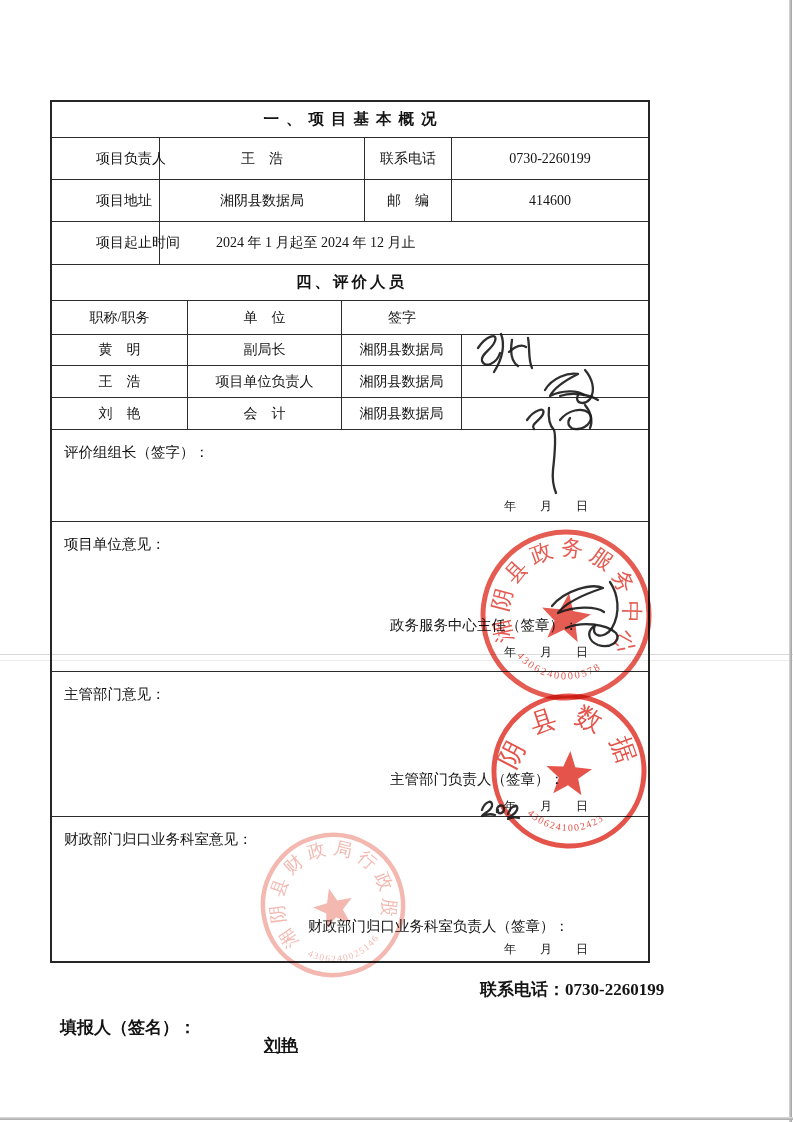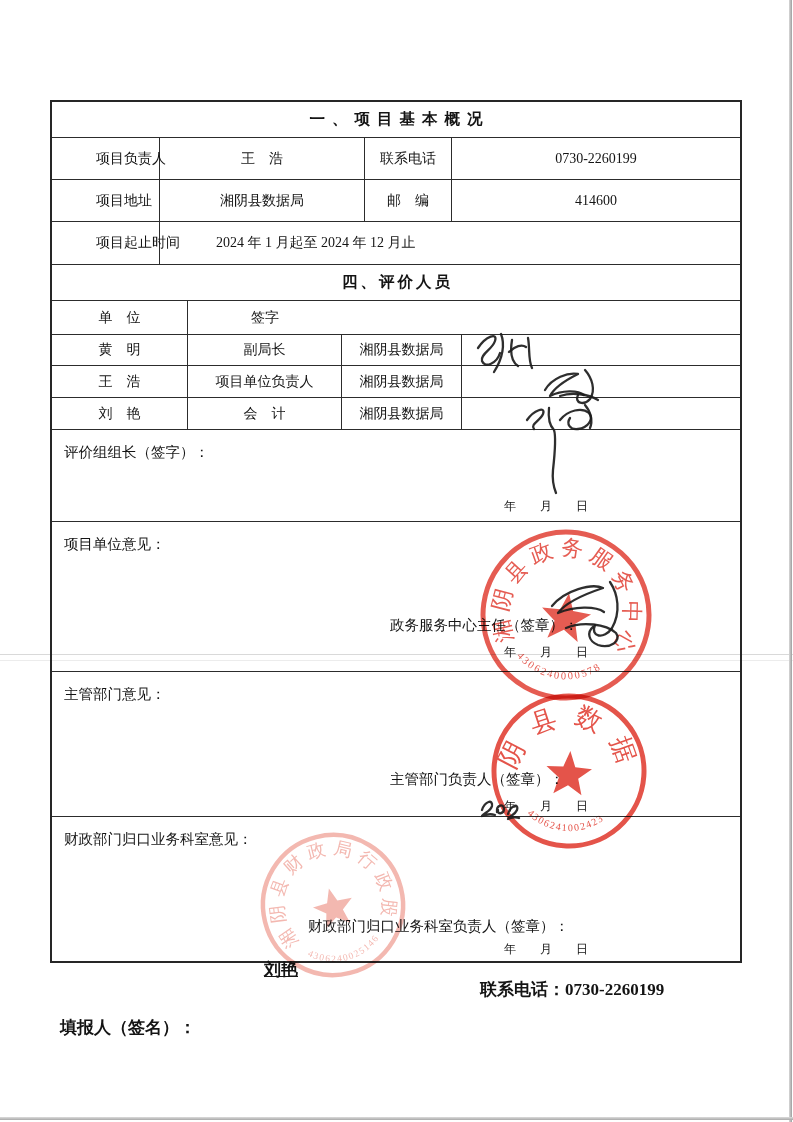--- a/index.html
+++ b/index.html
@@ -9,21 +9,21 @@
     overflow:hidden;margin:0 auto;
   }
   
   .edge-right{position:absolute;top:0;right:1px;width:3px;height:100%;background:linear-gradient(to right,#d8d8d8,#9f9f9f);}
   .edge-bottom{position:absolute;left:0;bottom:2px;width:100%;height:3px;background:linear-gradient(to bottom,#dcdcdc,#a8a8a8);}
   .fold-line{position:absolute;left:0;width:100%;height:1px;background:#d9d9d9;}
   .fold-line.f2{background:#ececec;}
 
   
   .tbl{
-    position:absolute;left:50px;top:100px;width:692px;height:863px;
+    position:absolute;left:50px;top:100px;width:600px;height:863px;
     border:2px solid #262626;box-sizing:border-box;background:transparent;
   }
   .row{display:grid;box-sizing:border-box;border-bottom:1px solid #2c2c2c;}
   .row:last-child{border-bottom:none;}
   .cell{
     border-right:1px solid #2c2c2c;display:flex;align-items:center;justify-content:center;
     font-size:14px;white-space:pre;box-sizing:border-box;padding:0 4px;
   }
   .cell:last-child{border-right:none;}
   .cell.lab{justify-content:flex-start;padding-left:8px;margin-left:36px;}
@@ -86,20 +86,21 @@
     <div class="row g1" style="height:43px;">
       <div class="cell lab">项目起止时间</div>
       <div class="cell left-pad" style="grid-column:2/5;">2024 年 1 月起至 2024 年 12 月止</div>
     </div>
 
     <div class="row sec-title" style="height:36px;">
       <span class="sp2">四、评价人员</span>
     </div>
 
     <div class="row g4" style="height:34px;">
+      <div class="cell">职称/职务</div>
       <div class="cell">单　位</div>
       <div class="cell">签字</div>
     </div>
 
     <div class="row g4" style="height:31px;">
       <div class="cell">黄　明</div>
       <div class="cell">副局长</div>
       <div class="cell">湘阴县数据局</div>
       <div class="cell"></div>
     </div>
@@ -134,21 +135,21 @@
     </div>
 
     <div class="blk" style="height:144px;">
       <div class="blk-label">财政部门归口业务科室意见：</div>
       <div class="sign-label" style="left:256px;top:100px;">财政部门归口业务科室负责人（签章）：</div>
       <div class="date-line" style="top:124px;">年　　月　　日</div>
     </div>
   </div>
 
   <div class="footer-item" style="left:60px;top:978px;margin-top:38px;">填报人（签名）：</div>
-  <div class="footer-item" style="left:264px;top:958px;text-decoration:underline;">刘艳</div>
+  <div class="footer-item" style="left:264px;top:1034px;text-decoration:underline;">刘艳</div>
   <div class="footer-item" style="left:480px;top:978px;">联系电话：0730-2260199</div>
 
   <svg class="seal" style="left:478px;top:527px;transform:rotate(8deg);opacity:.88;" width="176" height="176" viewBox="0 0 176 176">
     <circle cx="88" cy="88" r="83" fill="none" stroke-width="5" stroke="#e2453a"></circle>
     <path id="sealArc1" d="M 35 110 A 58 58 0 1 1 141 110" fill="none"></path>
     <path id="sealArc1b" d="M 33 121 A 64 64 0 0 0 143 121" fill="none"></path>
     <text font-size="22" letter-spacing="6" fill="#e2453a">
       <textPath href="#sealArc1" startOffset="50%" text-anchor="middle">湘阴县政务服务中心</textPath>
     </text>
     <text font-size="10.5" letter-spacing="2" fill="#e2453a">

